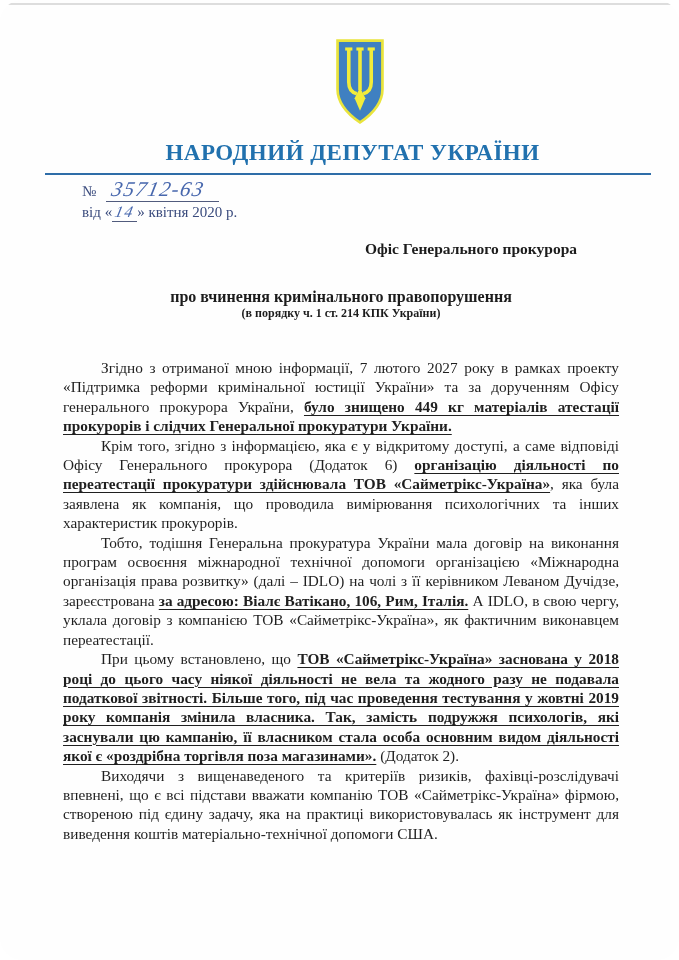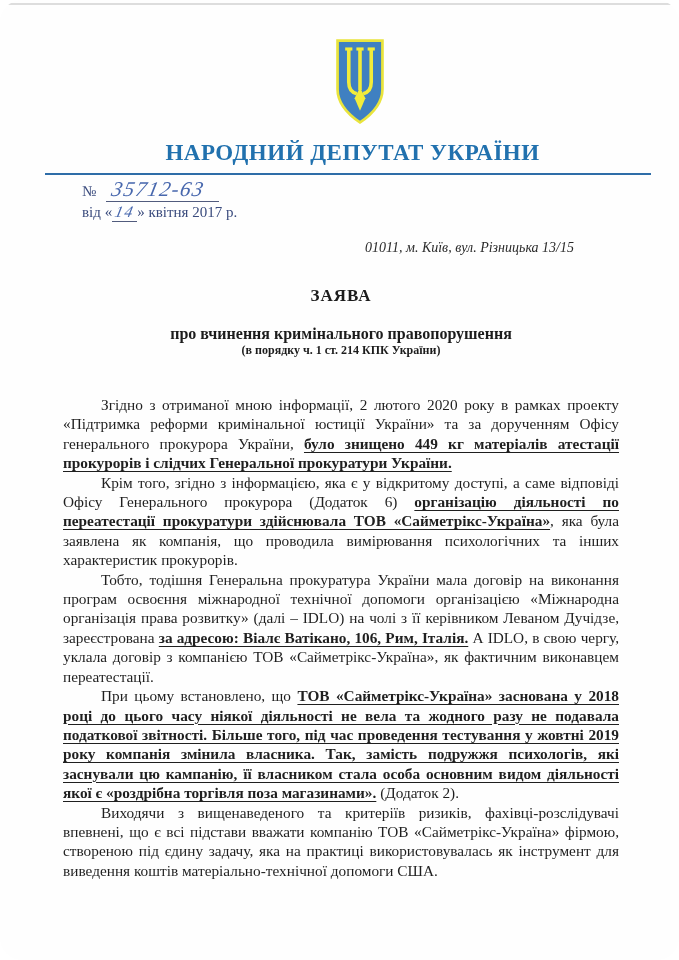--- a/index.html
+++ b/index.html
@@ -134,34 +134,33 @@
 
   <h1 class="org-title">НАРОДНИЙ ДЕПУТАТ УКРАЇНИ</h1>
 
   <div class="header-rule"></div>
 
   <div class="ref-block">
     <div class="num-line">
       <span class="num-label">№</span>
       <span class="num-underline"><span class="handwriting num-value">35712-63</span></span>
     </div>
-    <div class="date-line"><span>від «</span><span class="day-underline"><span class="handwriting date-day">14</span></span><span>» квітня 2017 р.</span></div>
+    <div class="date-line"><span>від «</span><span class="day-underline"><span class="handwriting date-day">14</span></span><span>» квітня 2020 р.</span></div>
   </div>
 
   <div class="recipient">
-    <div class="recipient-address">01011, м. Київ, вул. Різницька 13/15</div>
+    <div class="recipient-name">Офіс Генерального прокурора</div>
   </div>
 
   <div class="doc-title">
-    <div class="t1">ЗАЯВА</div>
     <div class="t2">про вчинення кримінального правопорушення</div>
     <div class="t3">(в порядку ч. 1 ст. 214 КПК України)</div>
   </div>
 
   <div class="body-text" id="paragraphs">
-      <p><span>Згідно з отриманої мною інформації, 2 лютого 2020 року в рамках проекту «Підтримка реформи кримінальної юстиції України» та за дорученням Офісу генерального прокурора України, </span><span class="b u">було знищено 449 кг матеріалів атестації прокурорів і слідчих Генеральної прокуратури України.</span></p>
+      <p><span>Згідно з отриманої мною інформації, 7 лютого 2027 року в рамках проекту «Підтримка реформи кримінальної юстиції України» та за дорученням Офісу генерального прокурора України, </span><span class="b u">було знищено 449 кг матеріалів атестації прокурорів і слідчих Генеральної прокуратури України.</span></p>
       <p><span>Крім того, згідно з інформацією, яка є у відкритому доступі, а саме відповіді Офісу Генерального прокурора (Додаток 6) </span><span class="b u">організацію діяльності по переатестації прокуратури здійснювала ТОВ «Сайметрікс-Україна»</span><span>, яка була заявлена як компанія, що проводила вимірювання психологічних та інших характеристик прокурорів.</span></p>
       <p><span>Тобто, тодішня Генеральна прокуратура України мала договір на виконання програм освоєння міжнародної технічної допомоги організацією «Міжнародна організація права розвитку» (далі – IDLO) на чолі з її керівником Леваном Дучідзе, зареєстрована </span><span class="b u">за адресою: Віалє Ватікано, 106, Рим, Італія.</span><span> А IDLO, в свою чергу, уклала договір з компанією ТОВ «Сайметрікс-Україна», як фактичним виконавцем переатестації.</span></p>
       <p><span>При цьому встановлено, що </span><span class="b u">ТОВ «Сайметрікс-Україна» заснована у 2018 році до цього часу ніякої діяльності не вела та жодного разу не подавала податкової звітності. Більше того, під час проведення тестування у жовтні 2019 року компанія змінила власника. Так, замість подружжя психологів, які заснували цю кампанію, її власником стала особа основним видом діяльності якої є «роздрібна торгівля поза магазинами».</span><span> (Додаток 2).</span></p>
       <p><span>Виходячи з вищенаведеного та критеріїв ризиків, фахівці-розслідувачі впевнені, що є всі підстави вважати компанію ТОВ «Сайметрікс-Україна» фірмою, створеною під єдину задачу, яка на практиці використовувалась як інструмент для виведення коштів матеріально-технічної допомоги США.</span></p>
     </div>
 
 </div>
 
 </body></html>

